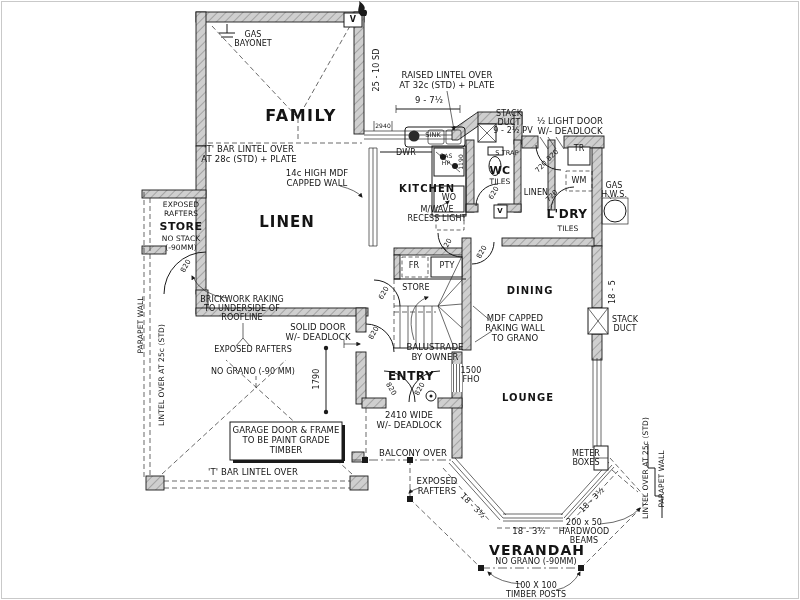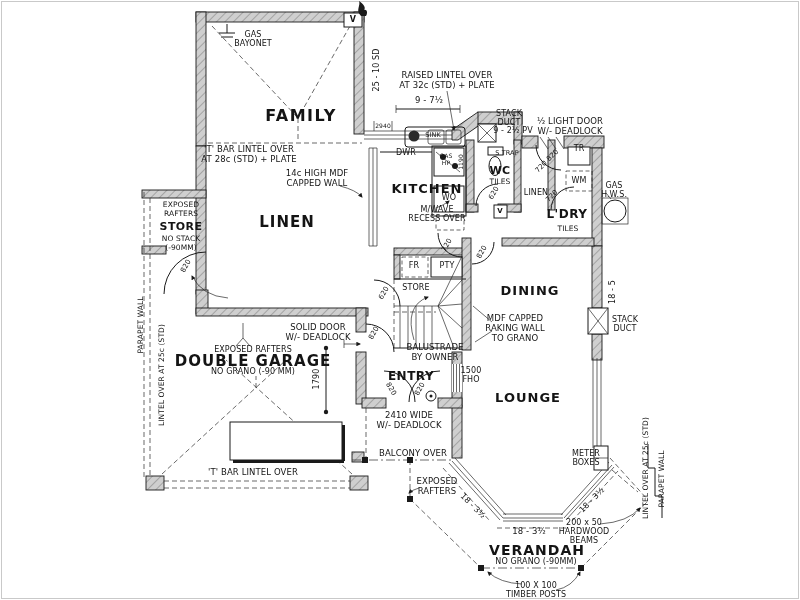--- a/index.html
+++ b/index.html
@@ -12,21 +12,21 @@
   .ln{stroke:#1a1a1a;fill:none;stroke-width:1;}
   .thin{stroke:#2a2a2a;fill:none;stroke-width:0.7;}
   .dash{stroke-dasharray:5 3;}
   .dashdot{stroke-dasharray:9 3 2 3;}
   .fillb{fill:#1a1a1a;stroke:none;}
   .lbl{position:absolute;transform:translate(-50%,-50%);font-size:8.5px;line-height:1.15;
        color:#141414;white-space:pre-line;text-align:center;letter-spacing:0.1px;}
   .b{font-weight:bold;}
   .s6{font-size:6px}.s65{font-size:6.5px}.s7{font-size:7px}.s75{font-size:7.5px}
   .s8{font-size:8px}.s11{font-size:11px;letter-spacing:.4px}
-  .s12{font-size:12px;letter-spacing:.5px}.s13{font-size:13px;letter-spacing:1px}
+  .s12{font-size:12px;letter-spacing:.5px}.s13{font-size:10px;letter-spacing:1px}
   .s14{font-size:14px;letter-spacing:1px}.s15{font-size:15px;letter-spacing:1px}
   .s16{font-size:16px;letter-spacing:1.5px}
   .r90{transform:translate(-50%,-50%) rotate(-90deg);}
   .r45{transform:translate(-50%,-50%) rotate(45deg);}
   .rm45{transform:translate(-50%,-50%) rotate(-45deg);}
   .r60{transform:translate(-50%,-50%) rotate(60deg);}
   .rm60{transform:translate(-50%,-50%) rotate(-60deg);}
 </style>
 </head>
 <body>
@@ -284,46 +284,51 @@
 <span class="lbl s13 b" style="left:427px;top:189px">KITCHEN</span>
 <span class="lbl s11 b" style="left:500px;top:171px">WC</span>
 <span class="lbl s75" style="left:500px;top:182px">TILES</span>
 <span class="lbl s12 b" style="left:567px;top:215px">L'DRY</span>
 <span class="lbl s75" style="left:568px;top:229px">TILES</span>
 <span class="lbl s13 b" style="left:530px;top:291px">DINING</span>
 <span class="lbl s13 b" style="left:528px;top:398px">LOUNGE</span>
 <span class="lbl s12 b" style="left:411px;top:377px">ENTRY</span>
 <span class="lbl s11 b" style="left:181px;top:227px">STORE</span>
 <span class="lbl s8" style="left:416px;top:288px">STORE</span>
-<span class="lbl s15 b" style="left:253px;top:362px">DOUBLE GARAGE</span>
 <span class="lbl s14 b" style="left:537px;top:550px">VERANDAH</span>
 
 <span class="lbl s8" style="left:253px;top:39px">GAS
 BAYONET</span>
 <span class="lbl" style="left:447px;top:81px">RAISED LINTEL OVER
 AT 32c (STD) + PLATE</span>
 <span class="lbl s8" style="left:509px;top:118px">STACK
 DUCT</span>
 <span class="lbl s8" style="left:513px;top:131px">9 - 2½ PV</span>
 <span class="lbl" style="left:570px;top:127px">½ LIGHT DOOR
 W/- DEADLOCK</span>
 <span class="lbl" style="left:249px;top:155px">'T' BAR LINTEL OVER
 AT 28c (STD) + PLATE</span>
 <span class="lbl" style="left:317px;top:179px">14c HIGH MDF
 CAPPED WALL</span>
 <span class="lbl s8" style="left:437px;top:214px">M/WAVE
-RECESS OVER</span>
+RECESS LIGHT</span>
 <span class="lbl s75" style="left:181px;top:210px">EXPOSED
 RAFTERS</span>
 <span class="lbl s75" style="left:181px;top:244px">NO STACK
 (-90MM)</span>
+<span class="lbl s8" style="left:242px;top:309px">BRICKWORK RAKING
+TO UNDERSIDE OF
+ROOFLINE</span>
 <span class="lbl" style="left:318px;top:333px">SOLID DOOR
 W/- DEADLOCK</span>
 <span class="lbl s8" style="left:253px;top:350px">EXPOSED RAFTERS</span>
 <span class="lbl s8" style="left:253px;top:372px">NO GRANO (-90 MM)</span>
+<span class="lbl" style="left:286px;top:441px">GARAGE DOOR &amp; FRAME
+TO BE PAINT GRADE
+TIMBER</span>
 <span class="lbl" style="left:253px;top:473px">'T' BAR LINTEL OVER</span>
 <span class="lbl" style="left:515px;top:329px">MDF CAPPED
 RAKING WALL
 TO GRANO</span>
 <span class="lbl" style="left:435px;top:353px">BALUSTRADE
 BY OWNER</span>
 <span class="lbl s8" style="left:471px;top:375px">1500
 FHO</span>
 <span class="lbl" style="left:409px;top:421px">2410 WIDE
 W/- DEADLOCK</span>

